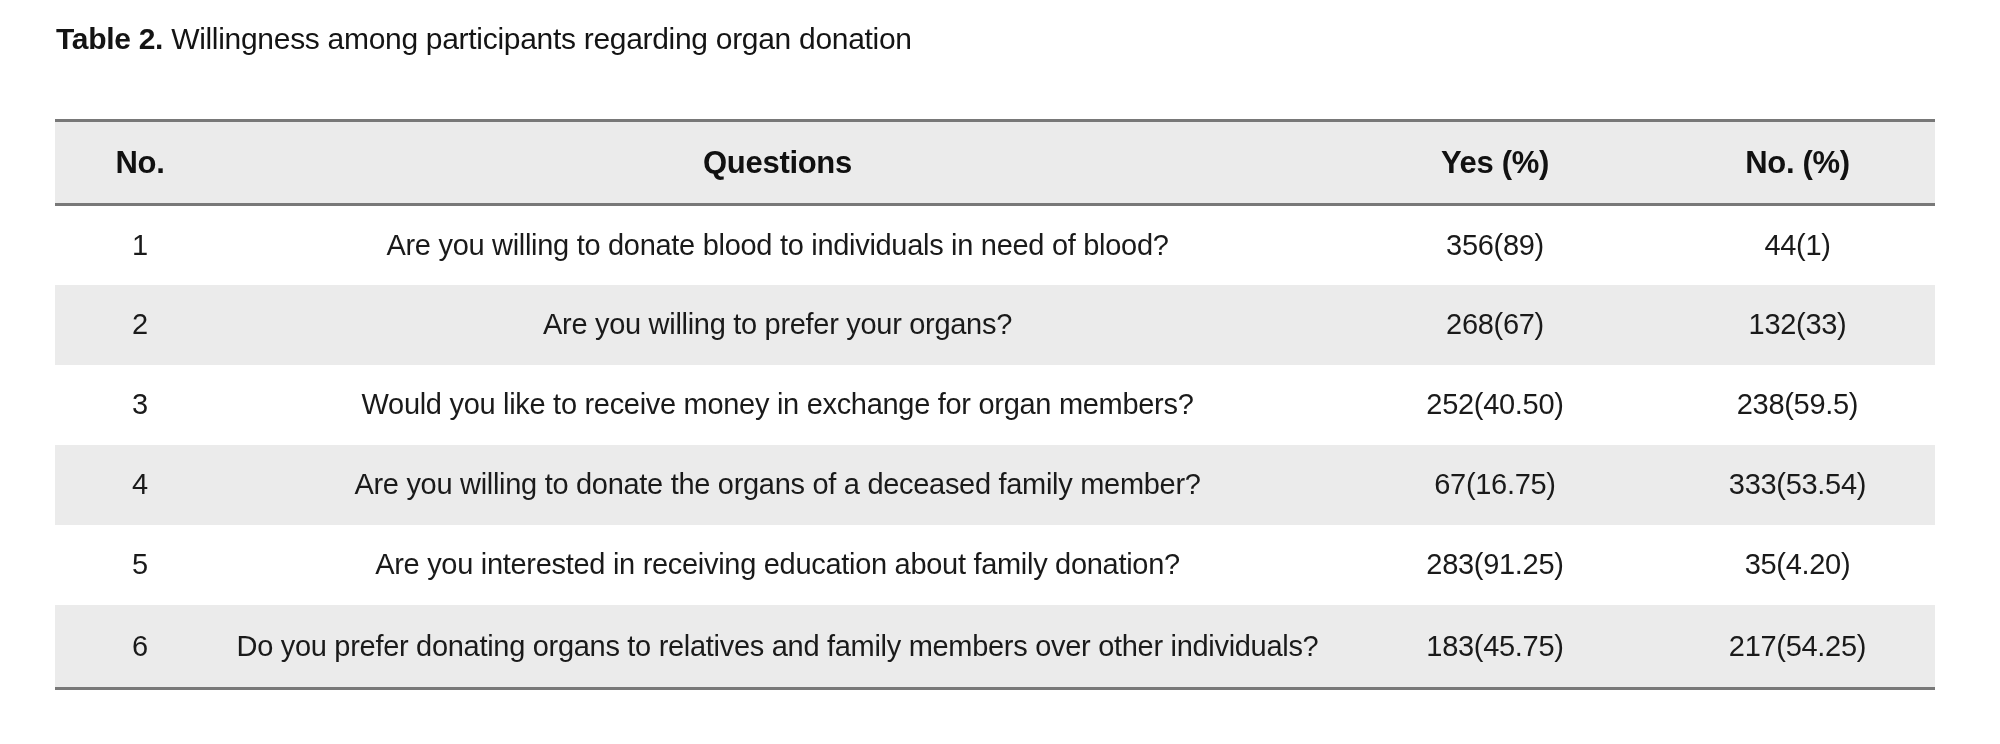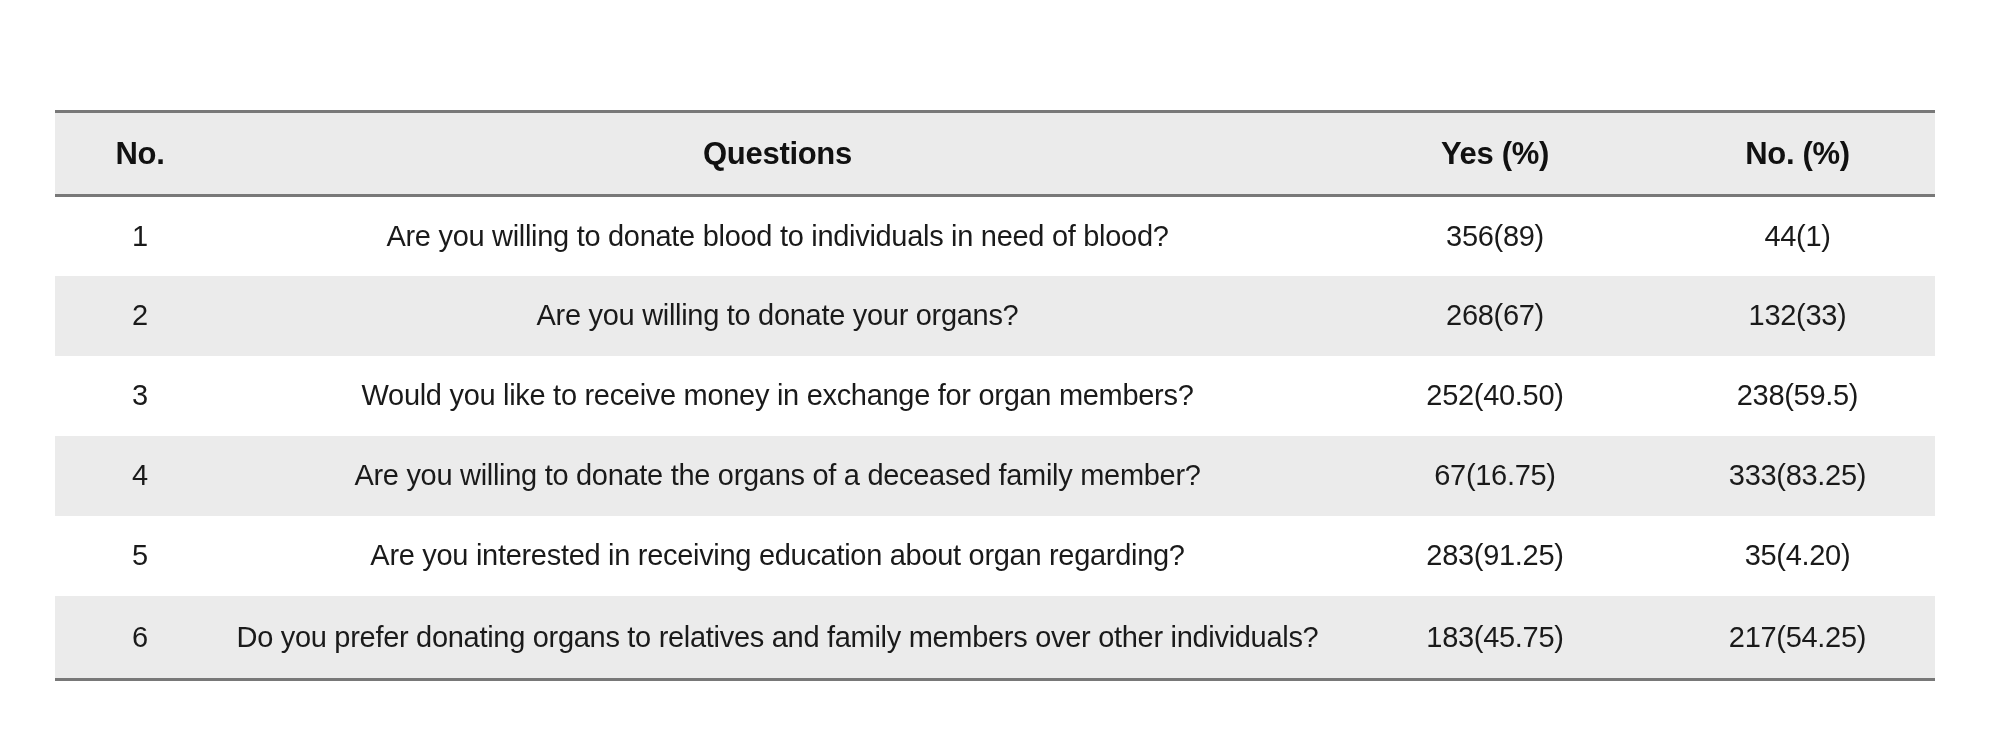--- a/index.html
+++ b/index.html
@@ -22,21 +22,21 @@
     top: 22px;
     font-size: 30px;
     letter-spacing: -0.3px;
     color: #141414;
     white-space: nowrap;
   }
   .caption .cap-label { font-weight: bold; }
   table.data-table {
     position: absolute;
     left: 55px;
-    top: 110px;
+    top: 119px;
     width: 1880px;
     border-collapse: collapse;
     table-layout: fixed;
     border-top: 3px solid #787878;
     border-bottom: 3px solid #787878;
   }
   col.c-no   { width: 170px; }
   col.c-q    { width: 1105px; }
   col.c-yes  { width: 330px; }
   col.c-nop  { width: 275px; }
@@ -63,20 +63,21 @@
   }
   tbody tr:nth-child(even) td { background: #ebebeb; }
   tbody tr:nth-child(odd)  td { background: #ffffff; }
   tbody tr:last-child td { height: 84px; }
 </style>
 </head>
 <body>
 
 <div class="page">
 
+  <p class="caption"><span class="cap-label">Table 2.</span><span> Willingness among participants regarding organ donation</span></p>
 
   <table class="data-table">
     <colgroup>
       <col class="c-no">
       <col class="c-q">
       <col class="c-yes">
       <col class="c-nop">
     </colgroup>
     <thead>
       <tr>
@@ -88,39 +89,39 @@
     </thead>
     <tbody id="table-body">
         <tr>
           <td>1</td>
           <td>Are you willing to donate blood to individuals in need of blood?</td>
           <td>356(89)</td>
           <td>44(1)</td>
         </tr>
         <tr>
           <td>2</td>
-          <td>Are you willing to donate your organs?</td>
+          <td>Are you willing to prefer your organs?</td>
           <td>268(67)</td>
           <td>132(33)</td>
         </tr>
         <tr>
           <td>3</td>
           <td>Would you like to receive money in exchange for organ members?</td>
           <td>252(40.50)</td>
           <td>238(59.5)</td>
         </tr>
         <tr>
           <td>4</td>
           <td>Are you willing to donate the organs of a deceased family member?</td>
           <td>67(16.75)</td>
-          <td>333(83.25)</td>
+          <td>333(53.54)</td>
         </tr>
         <tr>
           <td>5</td>
-          <td>Are you interested in receiving education about organ regarding?</td>
+          <td>Are you interested in receiving education about family donation?</td>
           <td>283(91.25)</td>
           <td>35(4.20)</td>
         </tr>
         <tr>
           <td>6</td>
           <td>Do you prefer donating organs to relatives and family members over other individuals?</td>
           <td>183(45.75)</td>
           <td>217(54.25)</td>
         </tr>
       </tbody>

